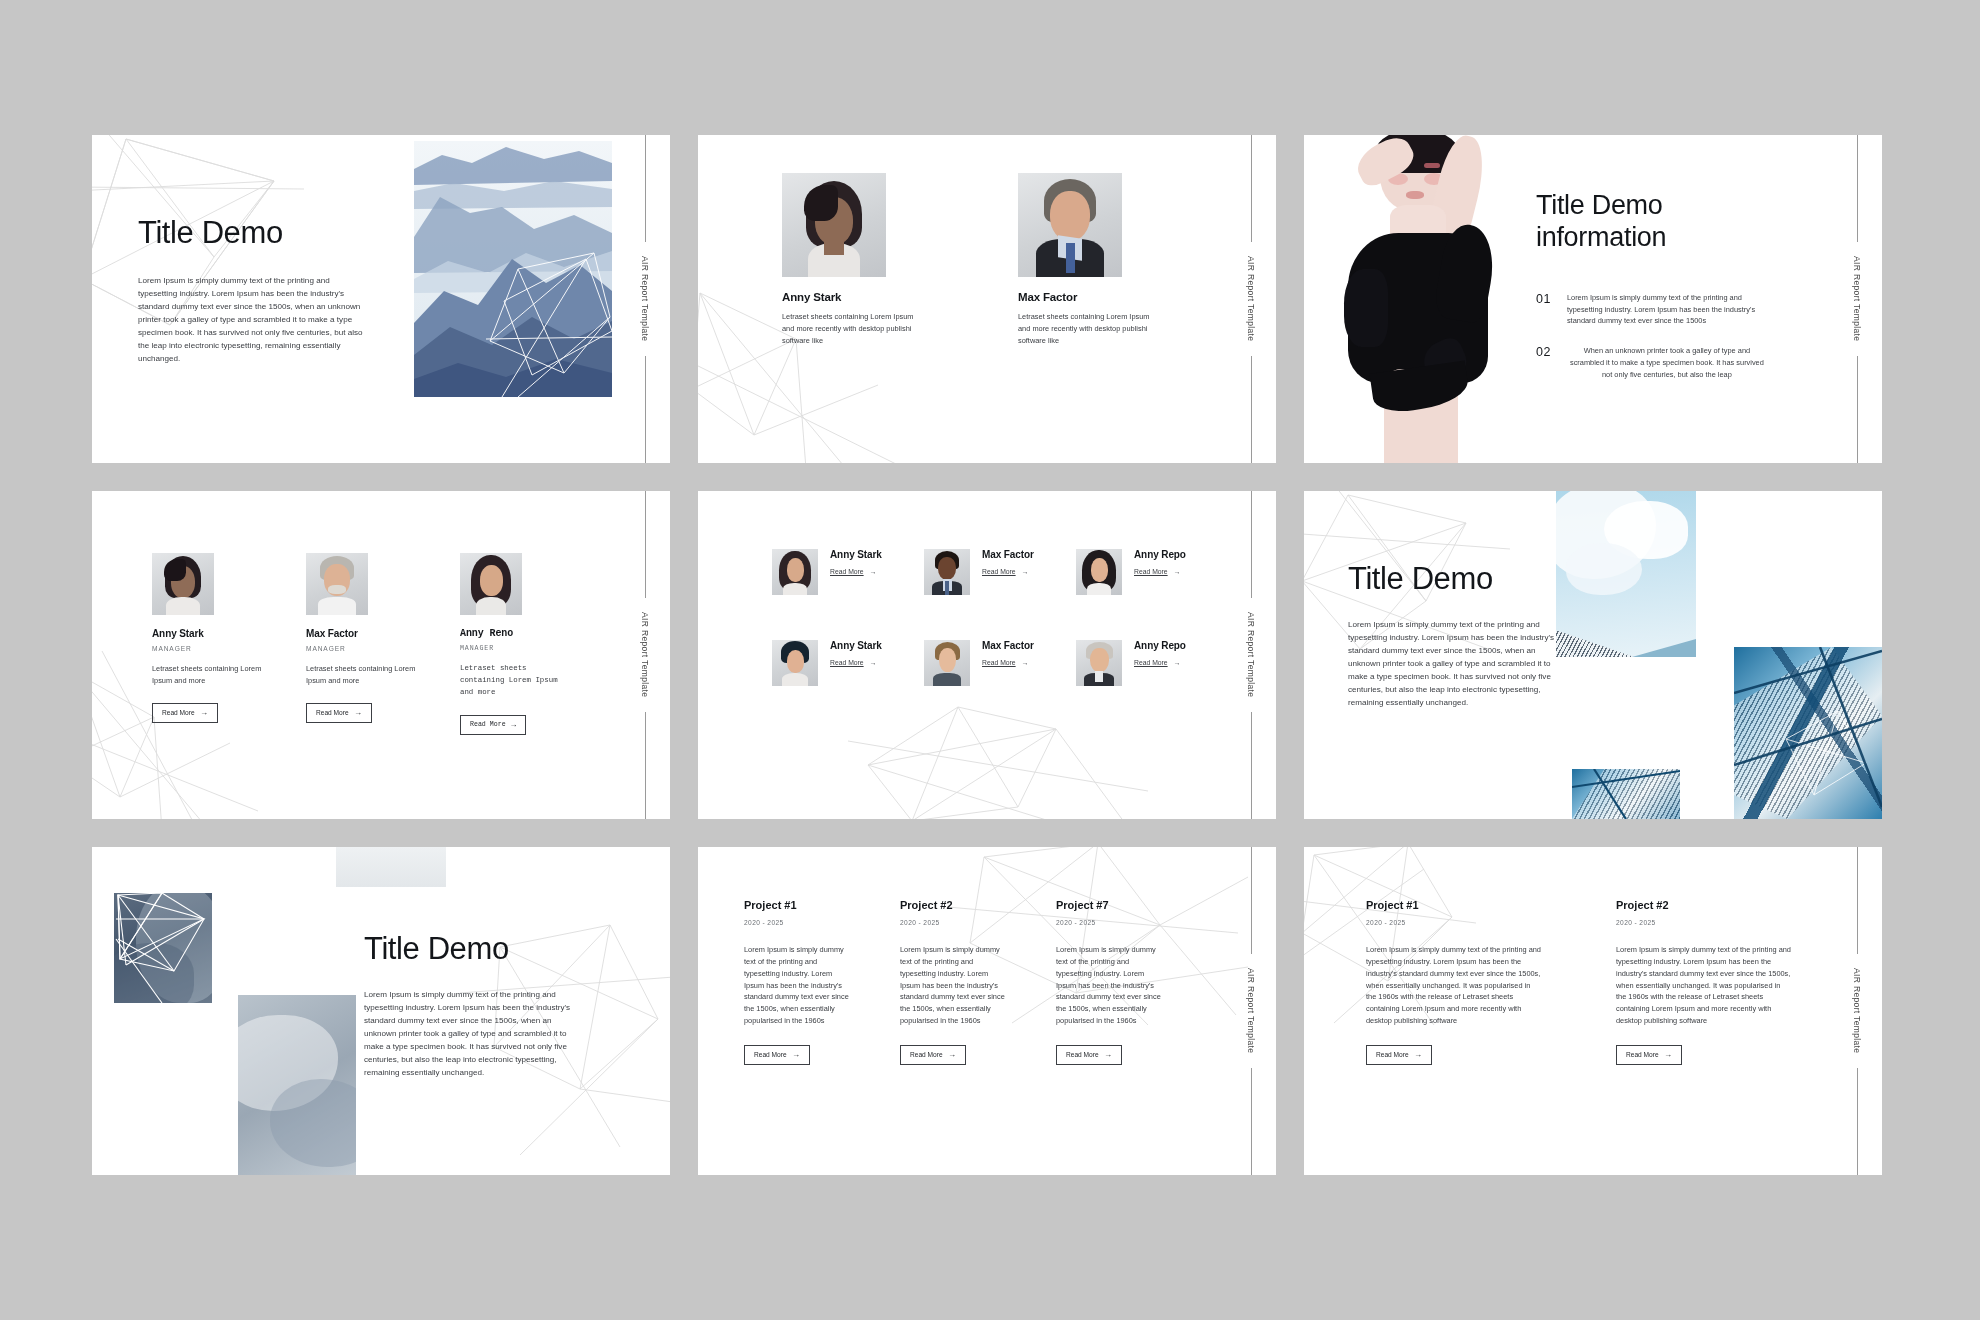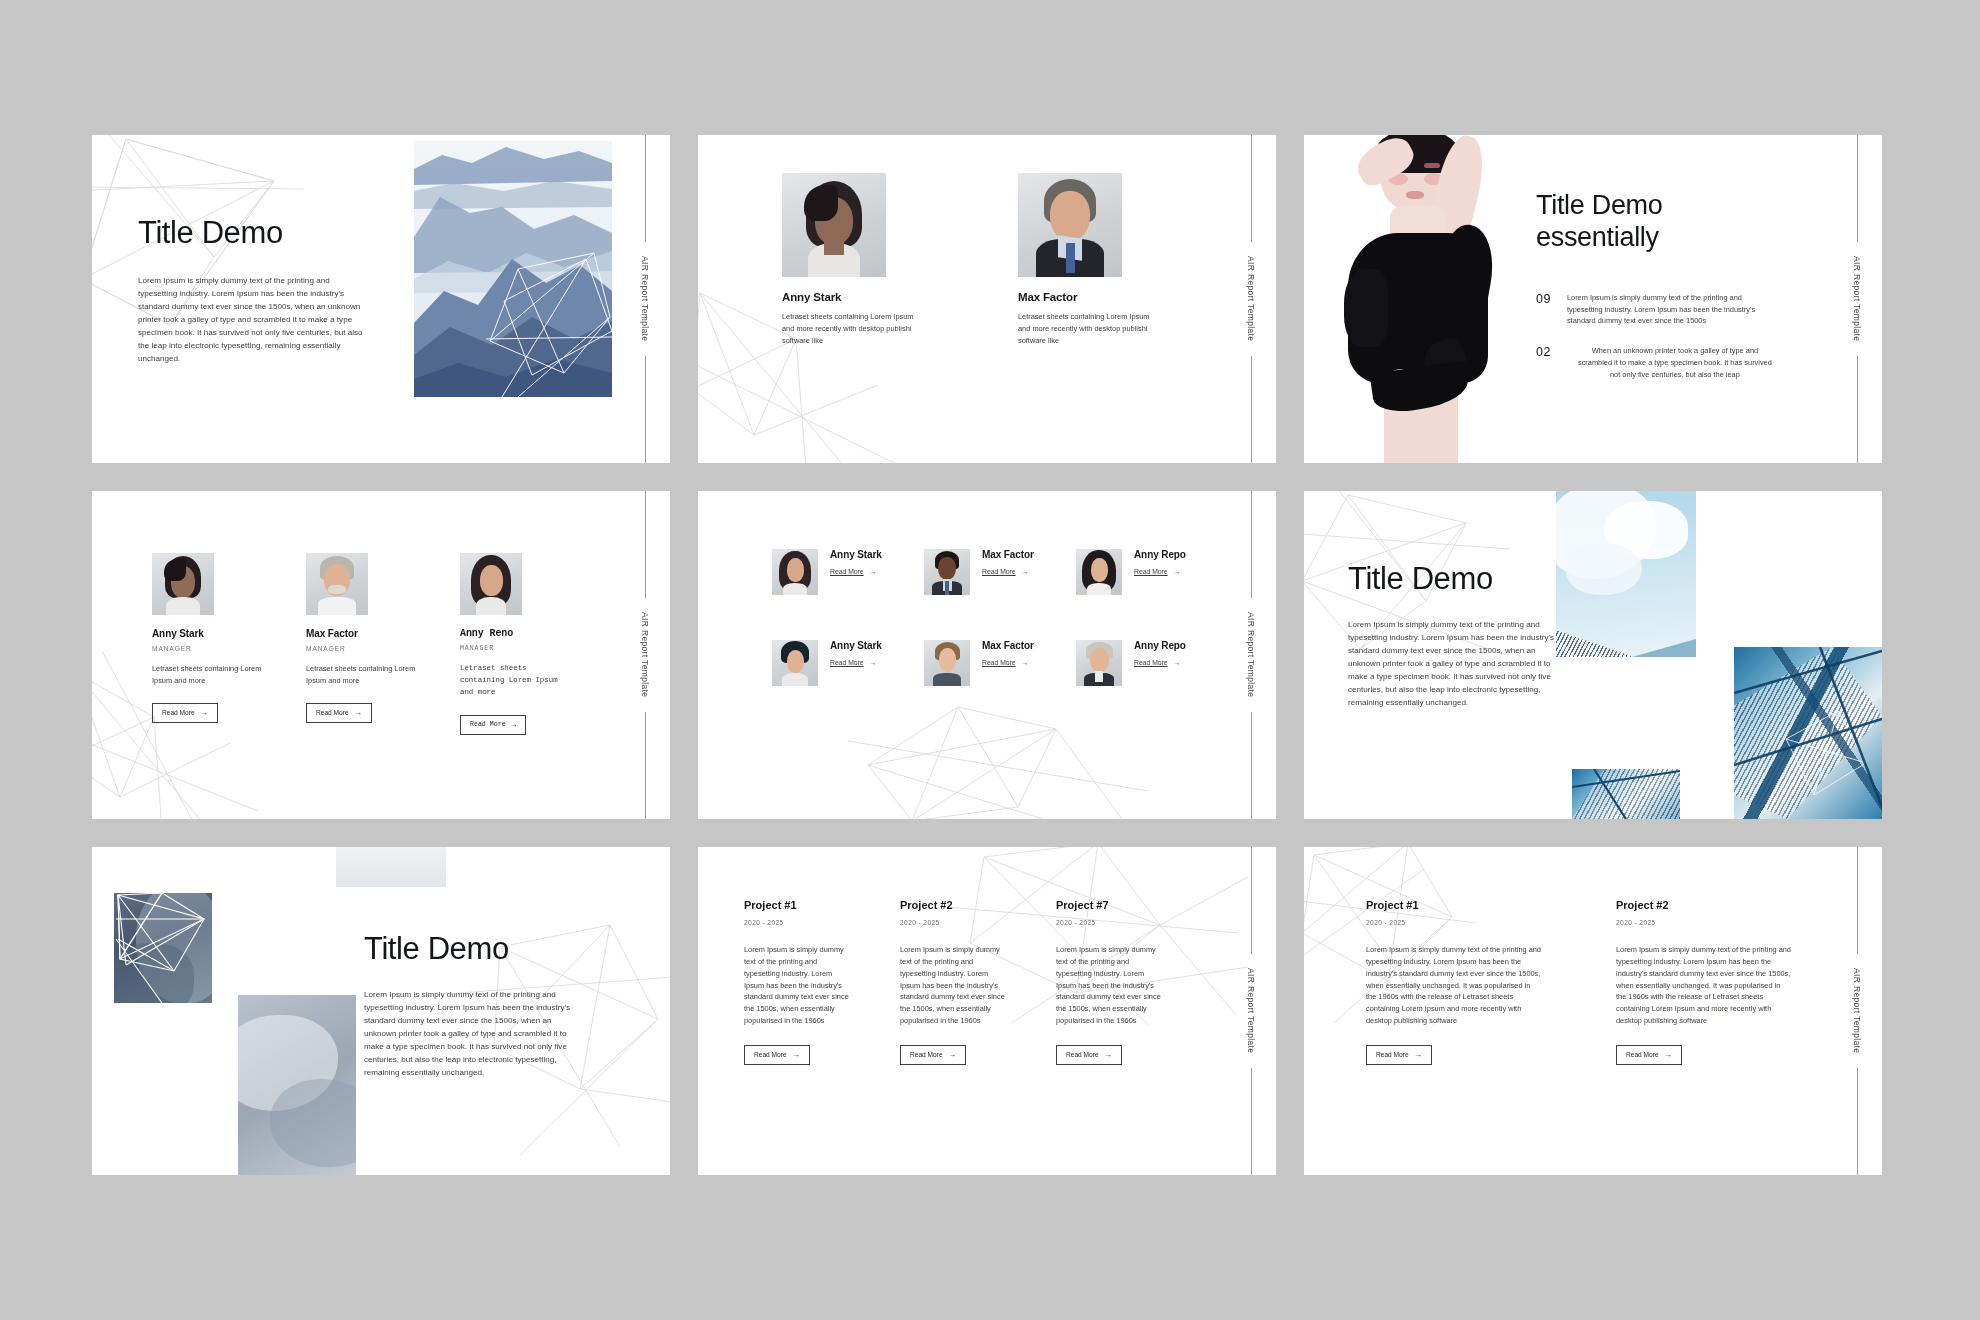--- a/index.html
+++ b/index.html
@@ -242,27 +242,27 @@
         <div style="position:absolute;left:108px;top:96px;width:52px;height:96px;background:#0d0d10;border-radius:40% 56% 24% 30%;transform:rotate(10deg);"></div>
         <div style="position:absolute;left:12px;top:140px;width:44px;height:78px;background:#111116;border-radius:44% 30% 30% 40%;"></div>
         <div style="position:absolute;left:92px;top:212px;width:42px;height:40px;background:#111116;border-radius:50% 30% 46% 30%;transform:rotate(-24deg);"></div>
         <div style="position:absolute;left:52px;top:240px;width:74px;height:94px;background:#f0dad3;border-radius:22% 22% 0 0;"></div>
         <div style="position:absolute;left:40px;top:238px;width:96px;height:42px;background:#0d0d10;border-radius:0 0 52% 40%;transform:rotate(-8deg);"></div>
       </div>
     </div>
 
     <div style="position:absolute;left:232px;top:54px;width:252px;">
       <div class="title-lg">Title Demo</div>
-      <div class="title-lg">essentially</div>
+      <div class="title-lg">information</div>
 
       <div style="display:flex;gap:16px;margin-top:38px;">
-        <div class="num">09</div>
+        <div class="num">01</div>
         <div class="body-xs" style="width:200px;">Lorem Ipsum is simply dummy text of the printing and typesetting industry. Lorem Ipsum has been the industry's standard dummy text ever since the 1500s</div>
       </div>
-      <div style="display:flex;gap:24px;margin-top:18px;">
+      <div style="display:flex;gap:16px;margin-top:18px;">
         <div class="num">02</div>
         <div class="body-xs" style="width:200px;text-align:center;">When an unknown printer took a galley of type and scrambled it to make a type specimen book. It has survived not only five centuries, but also the leap</div>
       </div>
     </div>
 
     <div class="rail">
       <div class="bar"></div>
       <div class="vtext">AIR Report Template</div>
       <div class="bar"></div>
     </div>

